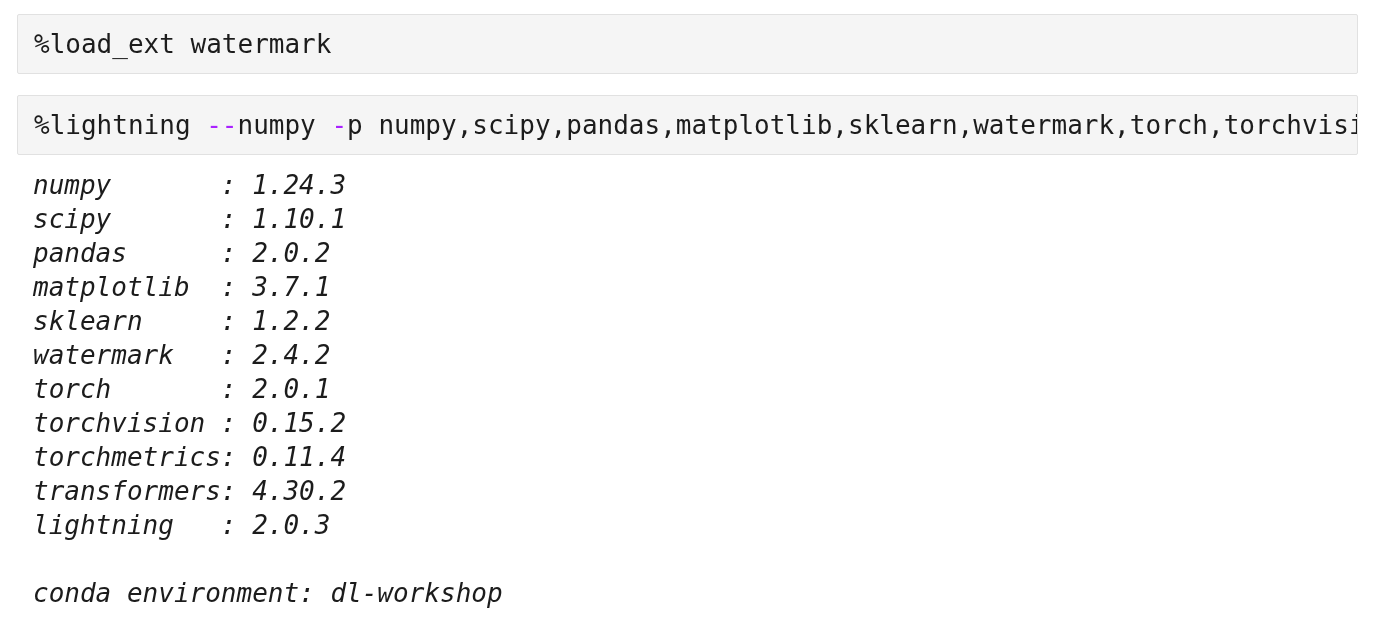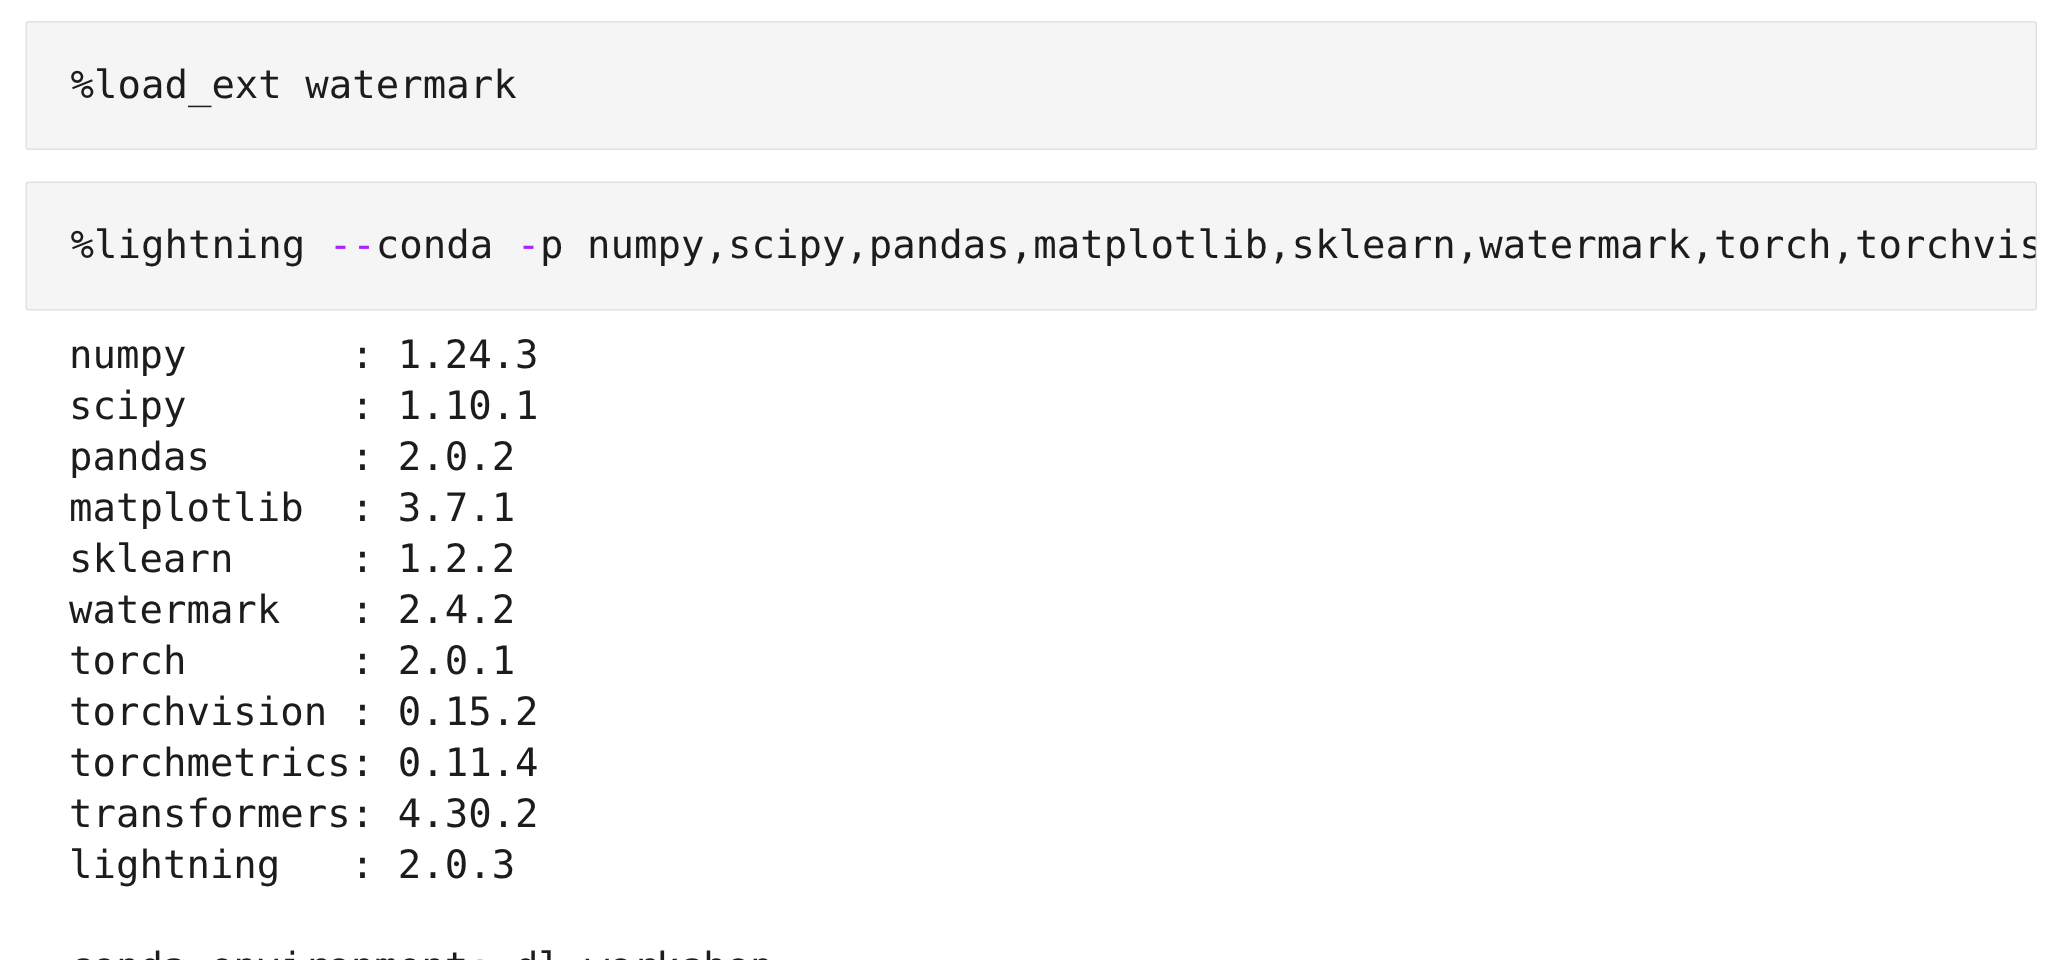--- a/index.html
+++ b/index.html
@@ -31,51 +31,52 @@
     border-radius: 2px;
     overflow: hidden;
   }
   .code-cell.first {
     margin-top: 14px;
   }
   .code-cell.second {
     margin-top: 21px;
   }
   pre {
-    margin: 13px;
+    margin: 0;
     font-family: "DejaVu Sans Mono", "Liberation Mono", monospace;
     font-size: 26px;
     line-height: 34px;
     white-space: pre;
   }
   .code-cell pre {
     padding: 12px 16px;
     color: var(--code-text);
   }
   .flag {
     color: var(--flag);
   }
   .output-area {
     margin: 13px 16px 0 33px;
+    font-style: italic;
   }
   .output-area pre {
     color: var(--output-text);
   }
 </style>
 </head>
 <body>
 
 <div class="page">
 
   <div class="code-cell first">
     <pre class="code"><span>%load_ext watermark</span></pre>
   </div>
 
   <div class="code-cell second">
-    <pre class="code"><span>%lightning </span><span class="flag">--</span><span>conda </span><span class="flag">-</span><span>p numpy,scipy,pandas,matplotlib,sklearn,watermark,torch,torchvision,torchmetrics,transformers,lightning</span></pre>
+    <pre class="code"><span>%lightning </span><span class="flag">--</span><span>numpy </span><span class="flag">-</span><span>p numpy,scipy,pandas,matplotlib,sklearn,watermark,torch,torchvision,torchmetrics,transformers,lightning</span></pre>
   </div>
 
   <div class="output-area">
     <pre id="output-pre">numpy       : 1.24.3
 scipy       : 1.10.1
 pandas      : 2.0.2
 matplotlib  : 3.7.1
 sklearn     : 1.2.2
 watermark   : 2.4.2
 torch       : 2.0.1

